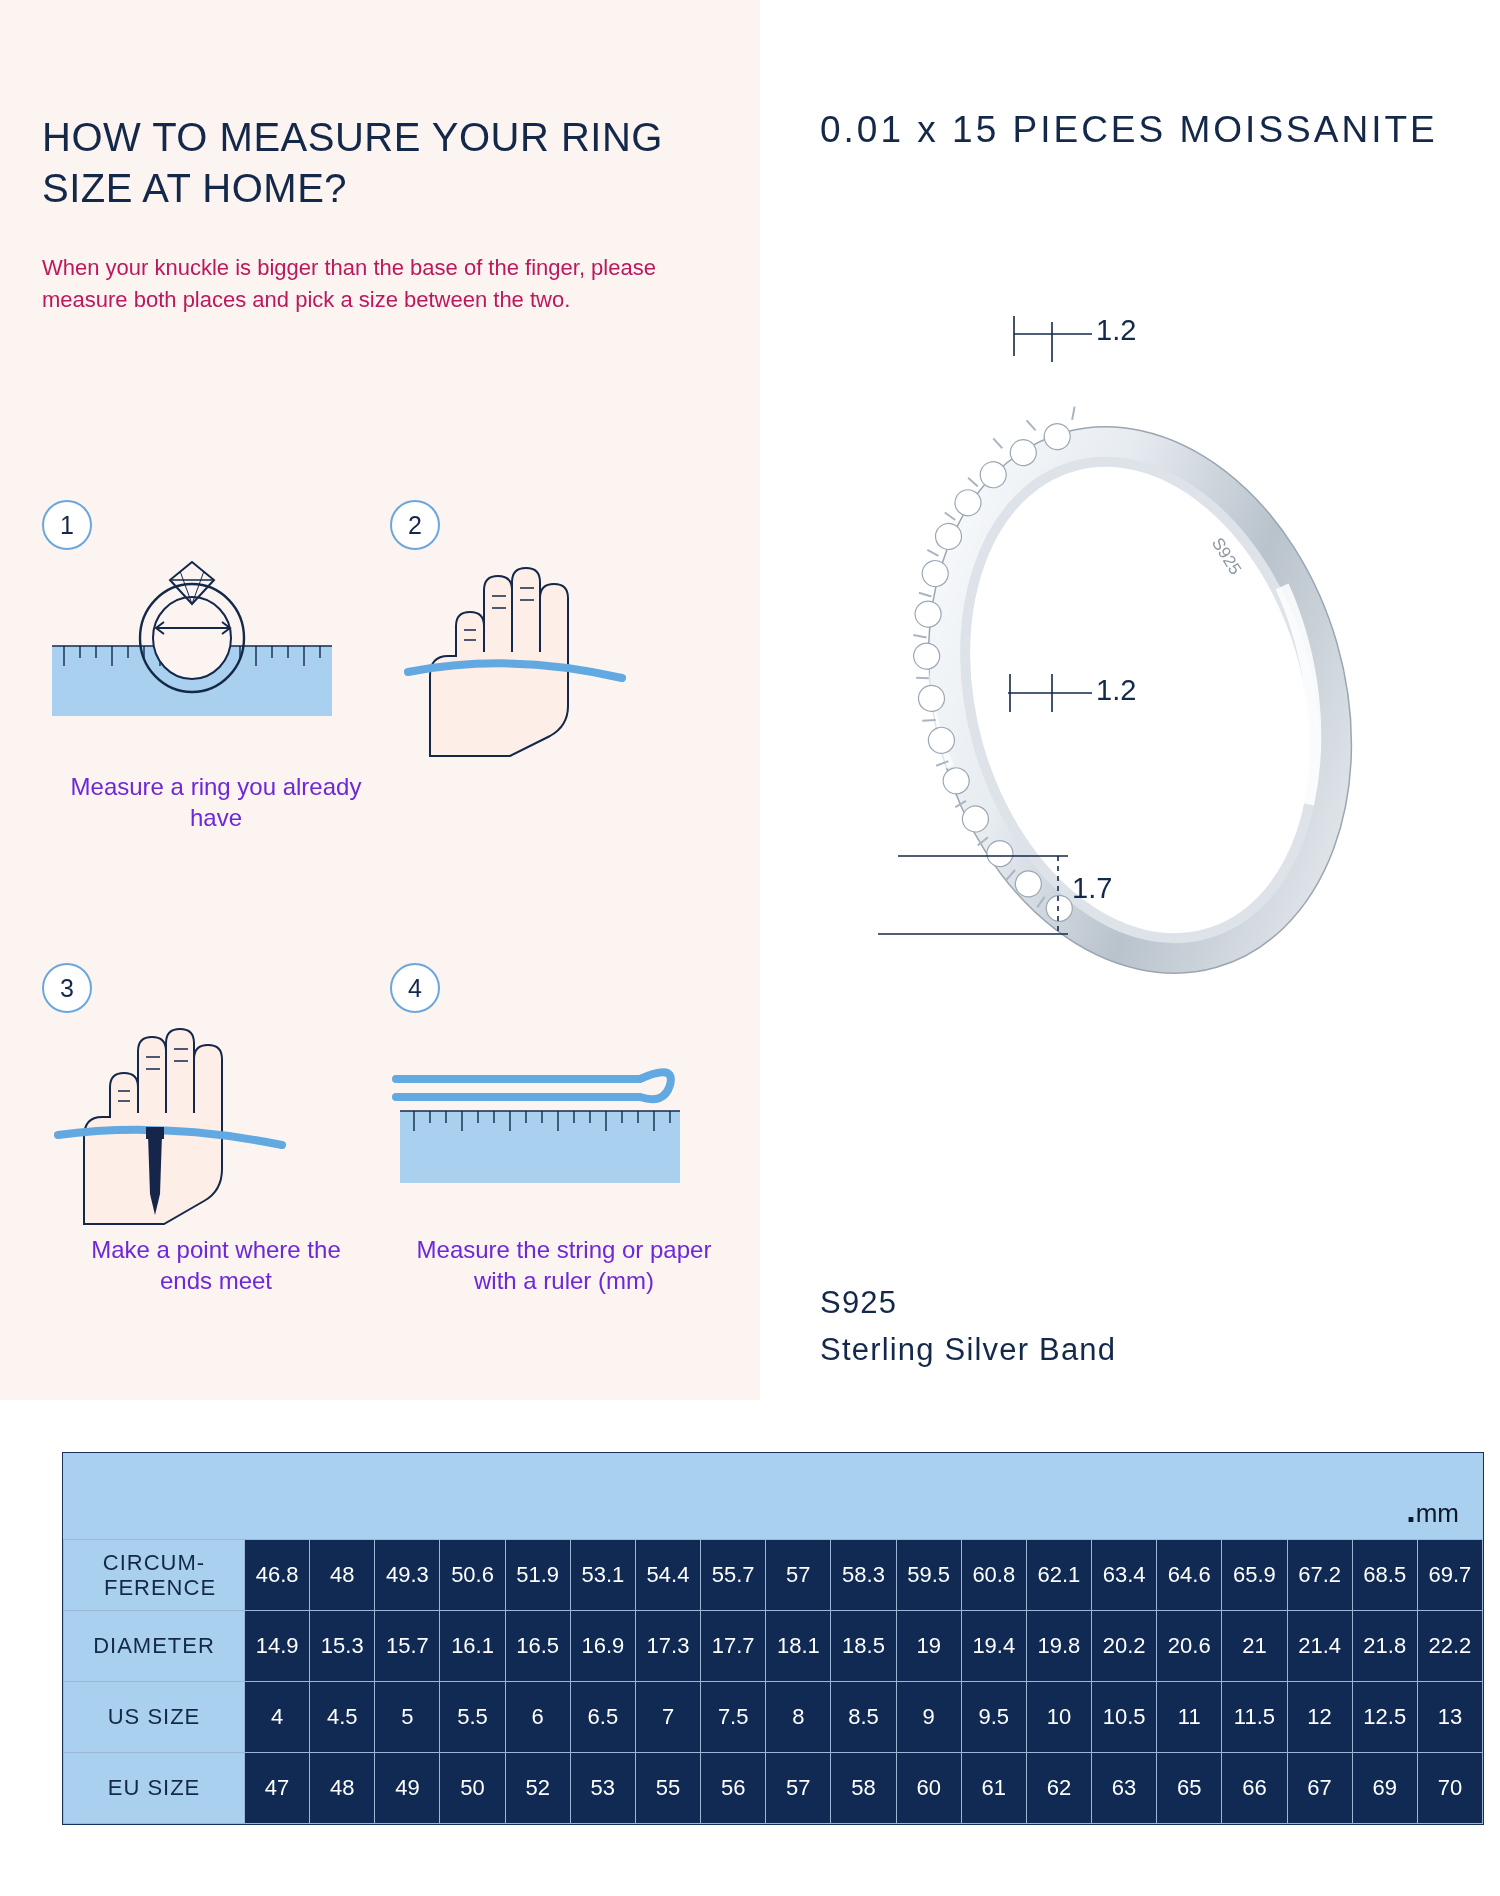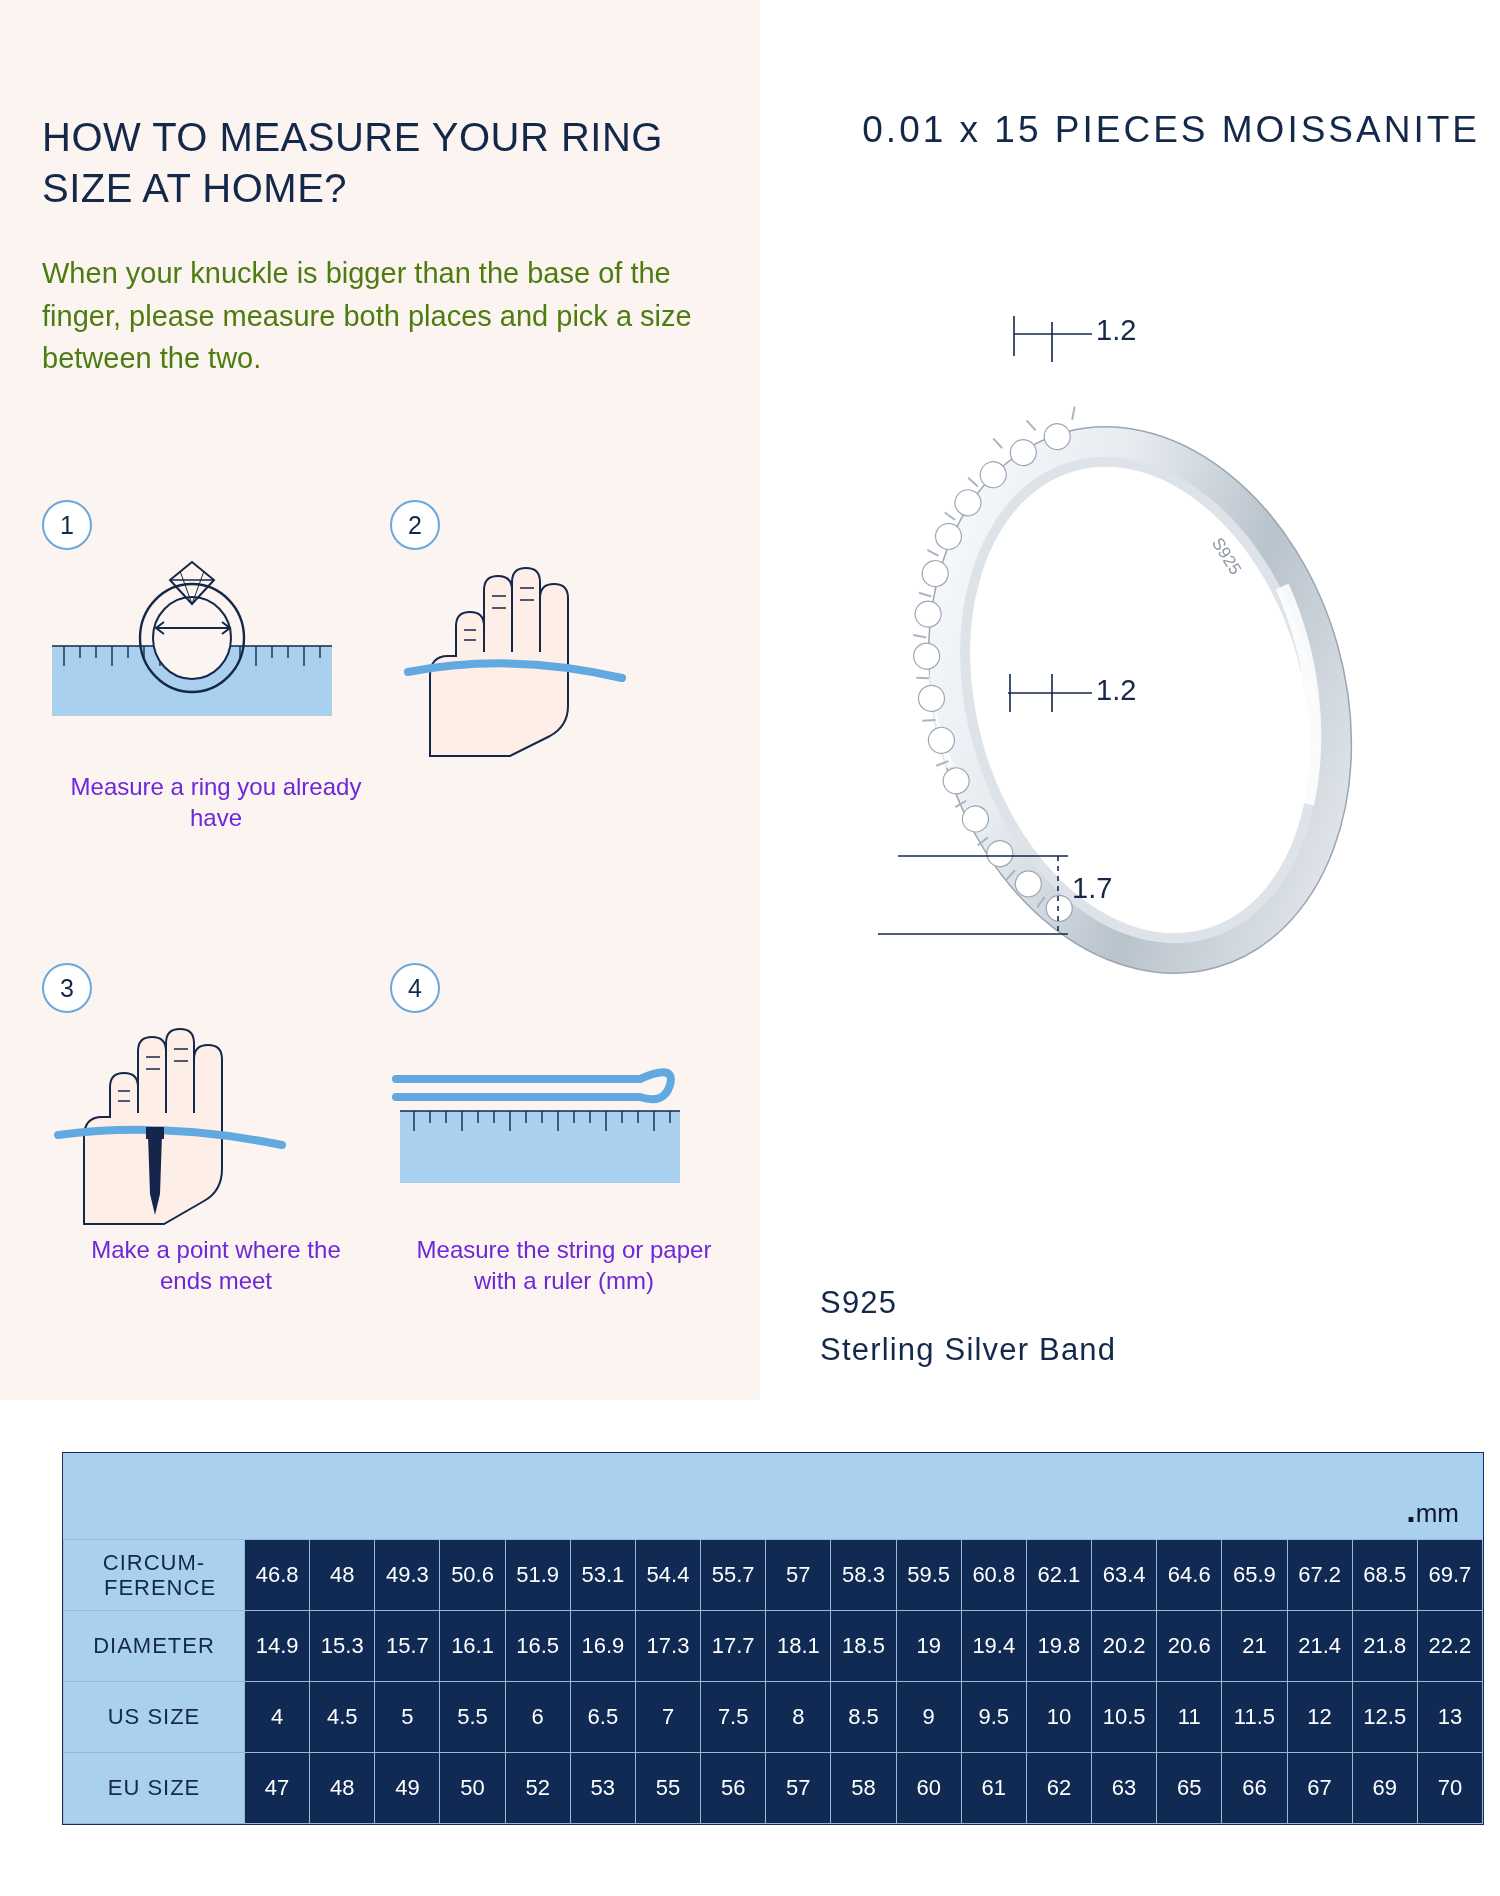--- a/index.html
+++ b/index.html
@@ -17,21 +17,21 @@
   .left-panel{
     position:absolute; left:0; top:0; width:760px; height:1400px;
     background:#fbf4f1;
   }
   .lp-inner{ position:absolute; left:42px; top:112px; width:680px; }
   .title{
     font-size:40px; line-height:1.28; letter-spacing:0.5px;
     font-weight:400; color:#14284a; margin:0;
   }
   .intro{
-    margin-top:38px; font-size:29px; line-height:1.46; color:#4d7c0f;
+    margin-top:38px; font-size:22px; line-height:1.46; color:#be185d;
     max-width:660px;
   }
 
   .steps{ position:absolute; left:42px; top:500px; width:700px; }
   .step-row{ display:flex; }
   .step{ width:348px; position:relative; }
   .step-num{
     width:46px;height:46px;border-radius:50%;
     border:2px solid #6aa7dd; color:#14284a;
     display:flex;align-items:center;justify-content:center;
@@ -39,21 +39,21 @@
   }
   .art{ height:210px; position:relative; margin-top:6px; }
   .cap{
     text-align:center; font-size:24px; line-height:1.28; color:#6d28d9;
     width:300px; margin:6px auto 0;
   }
   .step-row.second{ margin-top:130px; }
 
   
   .right{
-    position:absolute; left:820px; top:106px; width:660px;text-align:right;
+    position:absolute; left:820px; top:106px; width:660px;
   }
   .rtitle{
     font-size:37px; line-height:1.3; letter-spacing:3px; color:#14284a;
   }
   .ring-wrap{ position:absolute; left:800px; top:300px; width:680px; height:780px; }
   .dim{
     position:absolute; font-size:29px; color:#14284a;
   }
   .sub-label{
     position:absolute; left:820px; top:1280px; font-size:31px;

